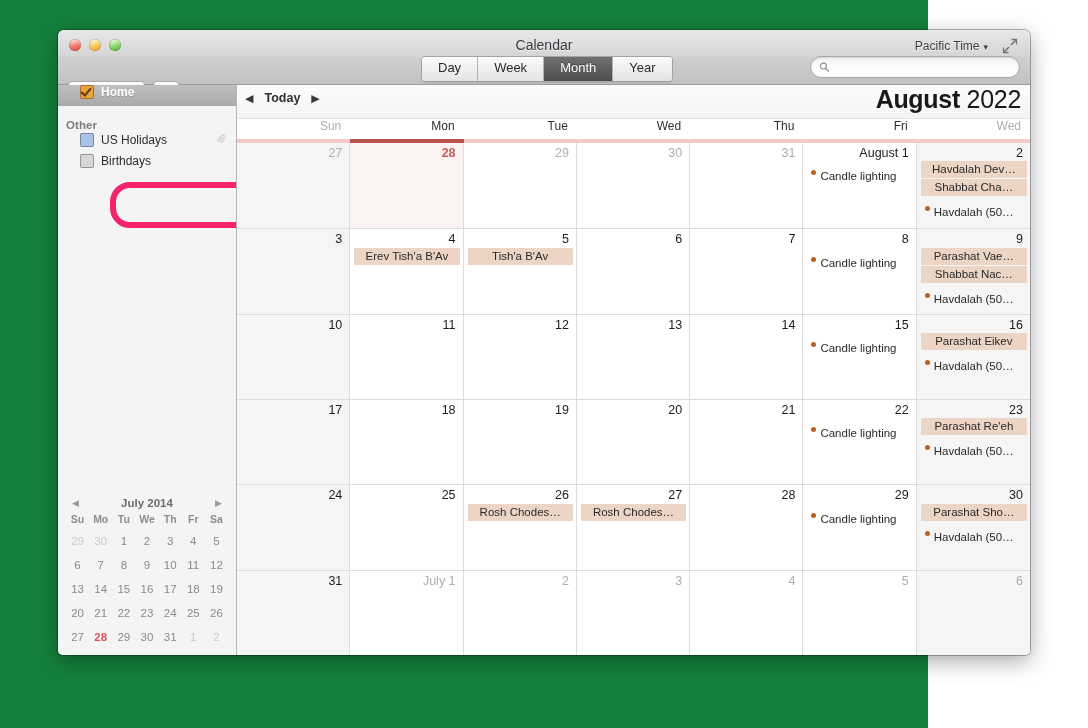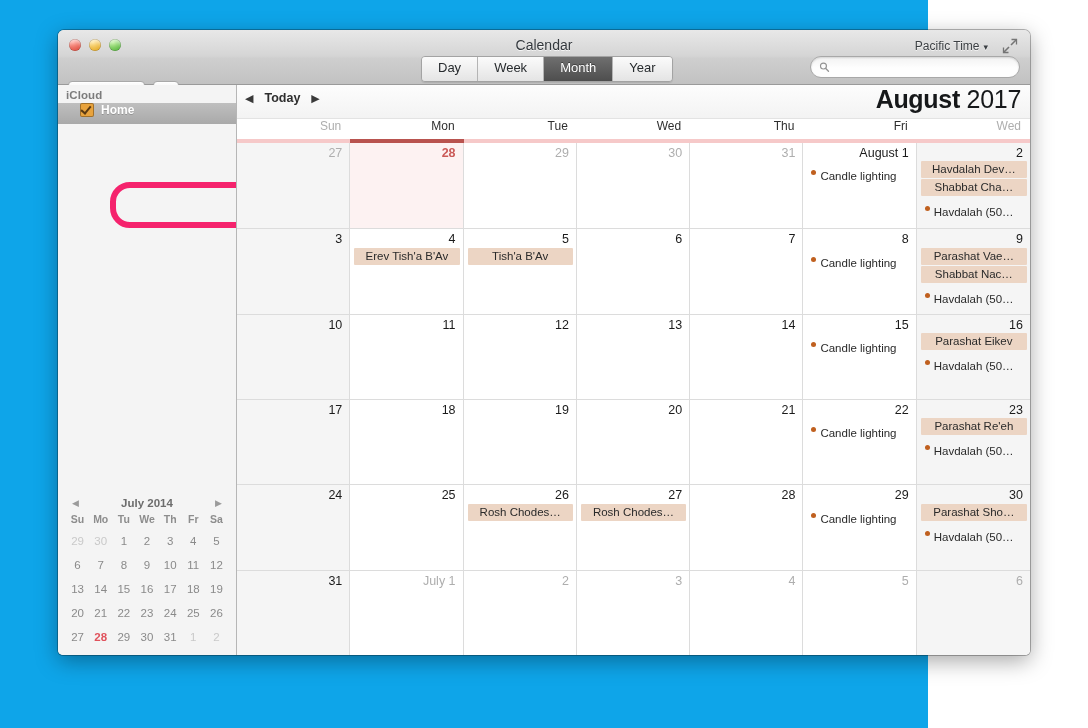--- a/index.html
+++ b/index.html
@@ -2,21 +2,21 @@
 <html><head>
 <meta charset="utf-8">
 <style>
   html, body {
     margin: 0; padding: 0;
     width: 1088px; height: 728px;
     background: #ffffff;
     font-family: "Liberation Sans", sans-serif;
     overflow: hidden;
   }
-  #root { position: relative; width: 928px; height: 728px; background:#0ea5e9; }
+  #root { position: relative; width: 928px; height: 728px; background:#15803d; }
 
   
   .window {
     position: absolute;
     left: 58px; top: 30px;
     width: 972px; height: 625px;
     border-radius: 6px 6px 5px 5px;
     background: #ececec;
     box-shadow: 0 6px 22px rgba(0,0,0,0.35), 0 0 0 1px rgba(0,0,0,0.28);
     overflow: hidden;
@@ -236,29 +236,44 @@
           <path d="M10 10.2L14 14.2" stroke="#555" stroke-width="2" stroke-linecap="round"></path>
         </svg>
         <input class="search-input" type="text" placeholder="" style="">
       </div>
     </div>
 
     <div class="body-row">
 
       <div class="sidebar">
         <div>
-          <div class="grp-head">iCloud</div>
           <div class="cal-item selected">
             <div class="swatch checked" style="background:#e8a33d"></div>
             <span class="cal-label">Home</span>
           </div>
         </div>
 
         <div style="height:9px"></div>
 
+        <div>
+          <div class="grp-head">Other</div>
+          <div class="cal-item">
+            <div class="swatch" style="background:#a9c2e8"></div>
+            <span class="cal-label">US Holidays</span>
+            <svg class="sub-icon" viewBox="0 0 14 12">
+              <path d="M12.5 1.5 C9 2 5 5 3.5 9.5" fill="none" stroke="#9a9a9a" stroke-width="1.2"></path>
+              <path d="M12.5 4.2 C10 4.8 7 7 5.8 10.2" fill="none" stroke="#9a9a9a" stroke-width="1.2"></path>
+              <path d="M12.5 6.9 C11 7.4 9 8.8 8.1 10.8" fill="none" stroke="#9a9a9a" stroke-width="1.2"></path>
+            </svg>
+          </div>
+          <div class="cal-item">
+            <div class="swatch" style="background:#d7d7d7"></div>
+            <span class="cal-label">Birthdays</span>
+          </div>
+        </div>
 
         <div class="mini">
           <div class="mini-head">
             <span class="mini-arrow prev">◀</span>
             <span class="mini-title">July 2014</span>
             <span class="mini-arrow next">▶</span>
           </div>
           <div class="mini-grid">
             <div class="mini-dow">Su</div>
             <div class="mini-dow">Mo</div>
@@ -312,21 +327,21 @@
 
       <div class="main">
         <div class="month-bar">
           <div class="nav">
             <span class="nav-arrow">◀</span>
             <span class="nav-today">Today</span>
             <span class="nav-arrow">▶</span>
           </div>
           <div class="month-title">
             <span class="m">August</span>
-            <span class="y">2017</span>
+            <span class="y">2022</span>
           </div>
         </div>
 
         <div class="dow-row" id="dow-row">
             <div class="dow we">Sun</div>
             <div class="dow">Mon</div>
             <div class="dow">Tue</div>
             <div class="dow">Wed</div>
             <div class="dow">Thu</div>
             <div class="dow">Fri</div>

